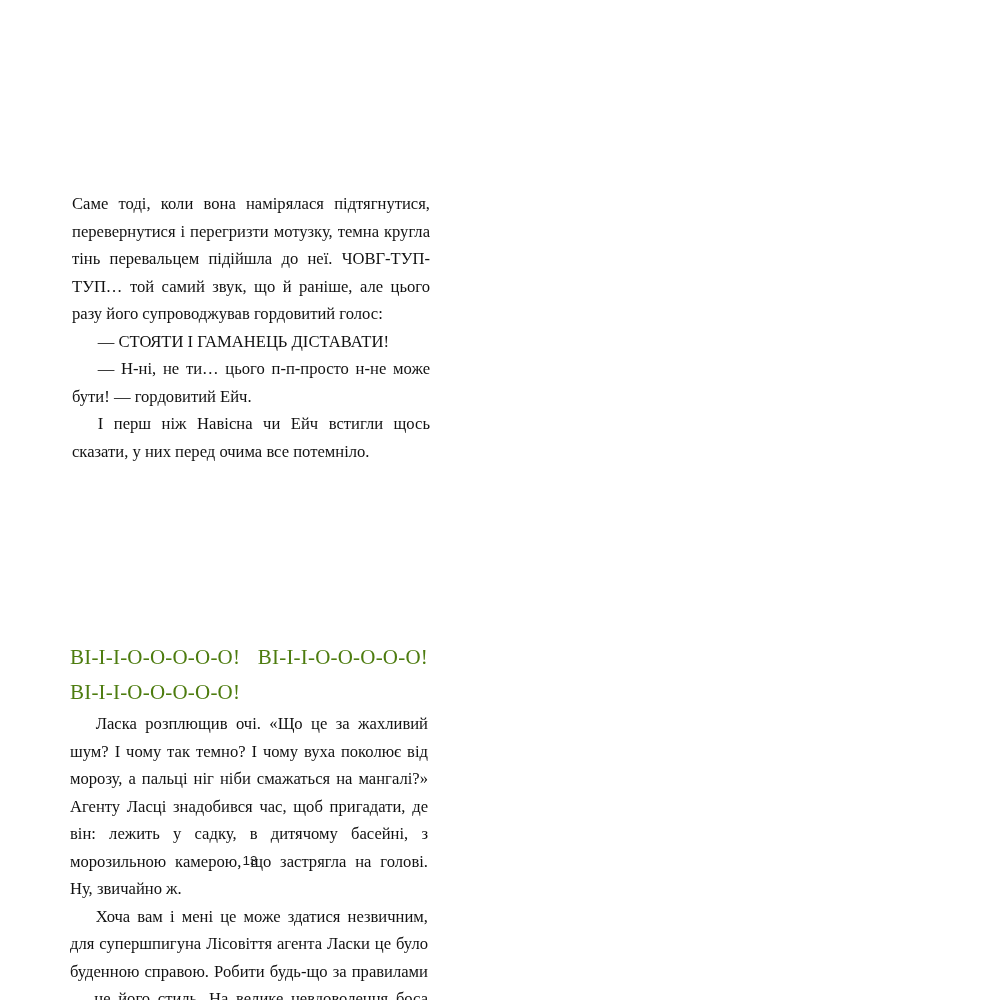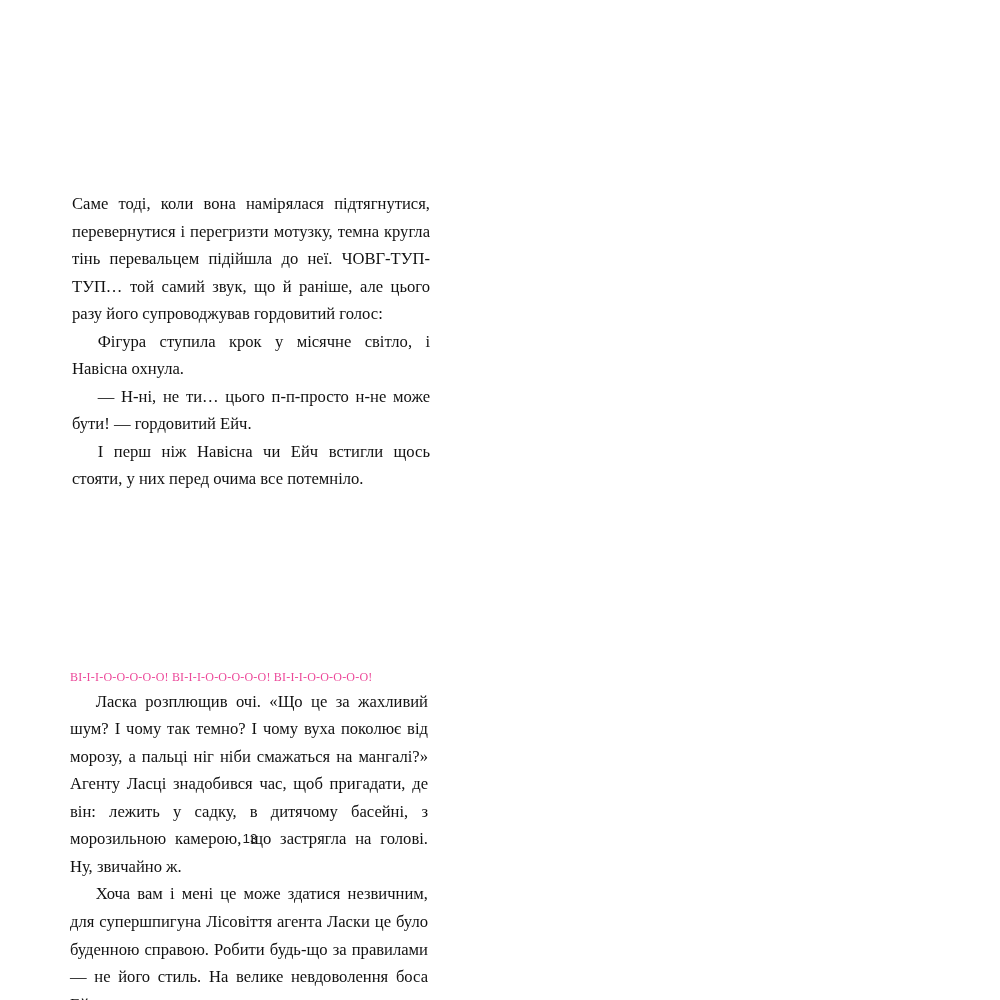--- a/index.html
+++ b/index.html
@@ -78,23 +78,23 @@
     top: 82px;
     height: 34px;
   }
   .brush svg {
     display: block;
     width: 100%;
     height: 100%;
   }
   .shout {
     font-family: "Liberation Serif", serif;
-    font-size: 12px;
+    font-size: 21px;
     line-height: 1.66;
-    color: #ec4899;
+    color: #4d7c0f;
     letter-spacing: 0.2px;
   }
   .page-number {
     position: absolute;
     left: 0;
     right: 0;
     bottom: 172px;
     text-align: center;
     font-family: Liberation Sans, sans-serif;
     font-size: 13.5px;
@@ -112,23 +112,23 @@
 </head>
 <body>
 
 <div class="page">
   <div class="gutter-line"></div>
   <div class="spread">
 
     <div class="page-half left-half">
       <div class="body-text">
         <p>Саме тоді, коли вона намірялася підтягнутися, перевернутися і перегризти мотузку, темна кругла тінь перевальцем підійшла до неї. ЧОВГ-ТУП-ТУП… той самий звук, що й раніше, але цього разу його супроводжував гордовитий голос:</p>
-        <p class="indent">Фігура ступила крок у місячне світло, і Навісна охнула.</p>
+        <p class="indent">— СТОЯТИ І ГАМАНЕЦЬ ДІСТАВАТИ!</p>
         <p class="indent">— Н-ні, не ти… цього п-п-просто н-не може бути! — гордовитий Ейч.</p>
-        <p class="indent">І перш ніж Навісна чи Ейч встигли щось стояти, у них перед очима все потемніло.</p>
+        <p class="indent">І перш ніж Навісна чи Ейч встигли щось сказати, у них перед очима все потемніло.</p>
       </div>
     </div>
 
     <div class="page-half right-half">
       <div class="body-text">
         <p class="shout">ВІ-І-І-О-О-О-О-О! ВІ-І-І-О-О-О-О-О! ВІ-І-І-О-О-О-О-О!</p>
         <p class="indent">Ласка розплющив очі. «Що це за жахливий шум? І чому так темно? І чому вуха поколює від морозу, а пальці ніг ніби смажаться на мангалі?» Агенту Ласці знадобився час, щоб пригадати, де він: лежить у садку, в дитячому басейні, з морозильною камерою, що застрягла на голові. Ну, звичайно ж.</p>
         <p class="indent">Хоча вам і мені це може здатися незвичним, для супершпигуна Лісовіття агента Ласки це було буденною справою. Робити будь-що за правилами — не його стиль. На велике невдоволення боса Ейч,</p>
       </div>
       <div class="page-number">13</div>

